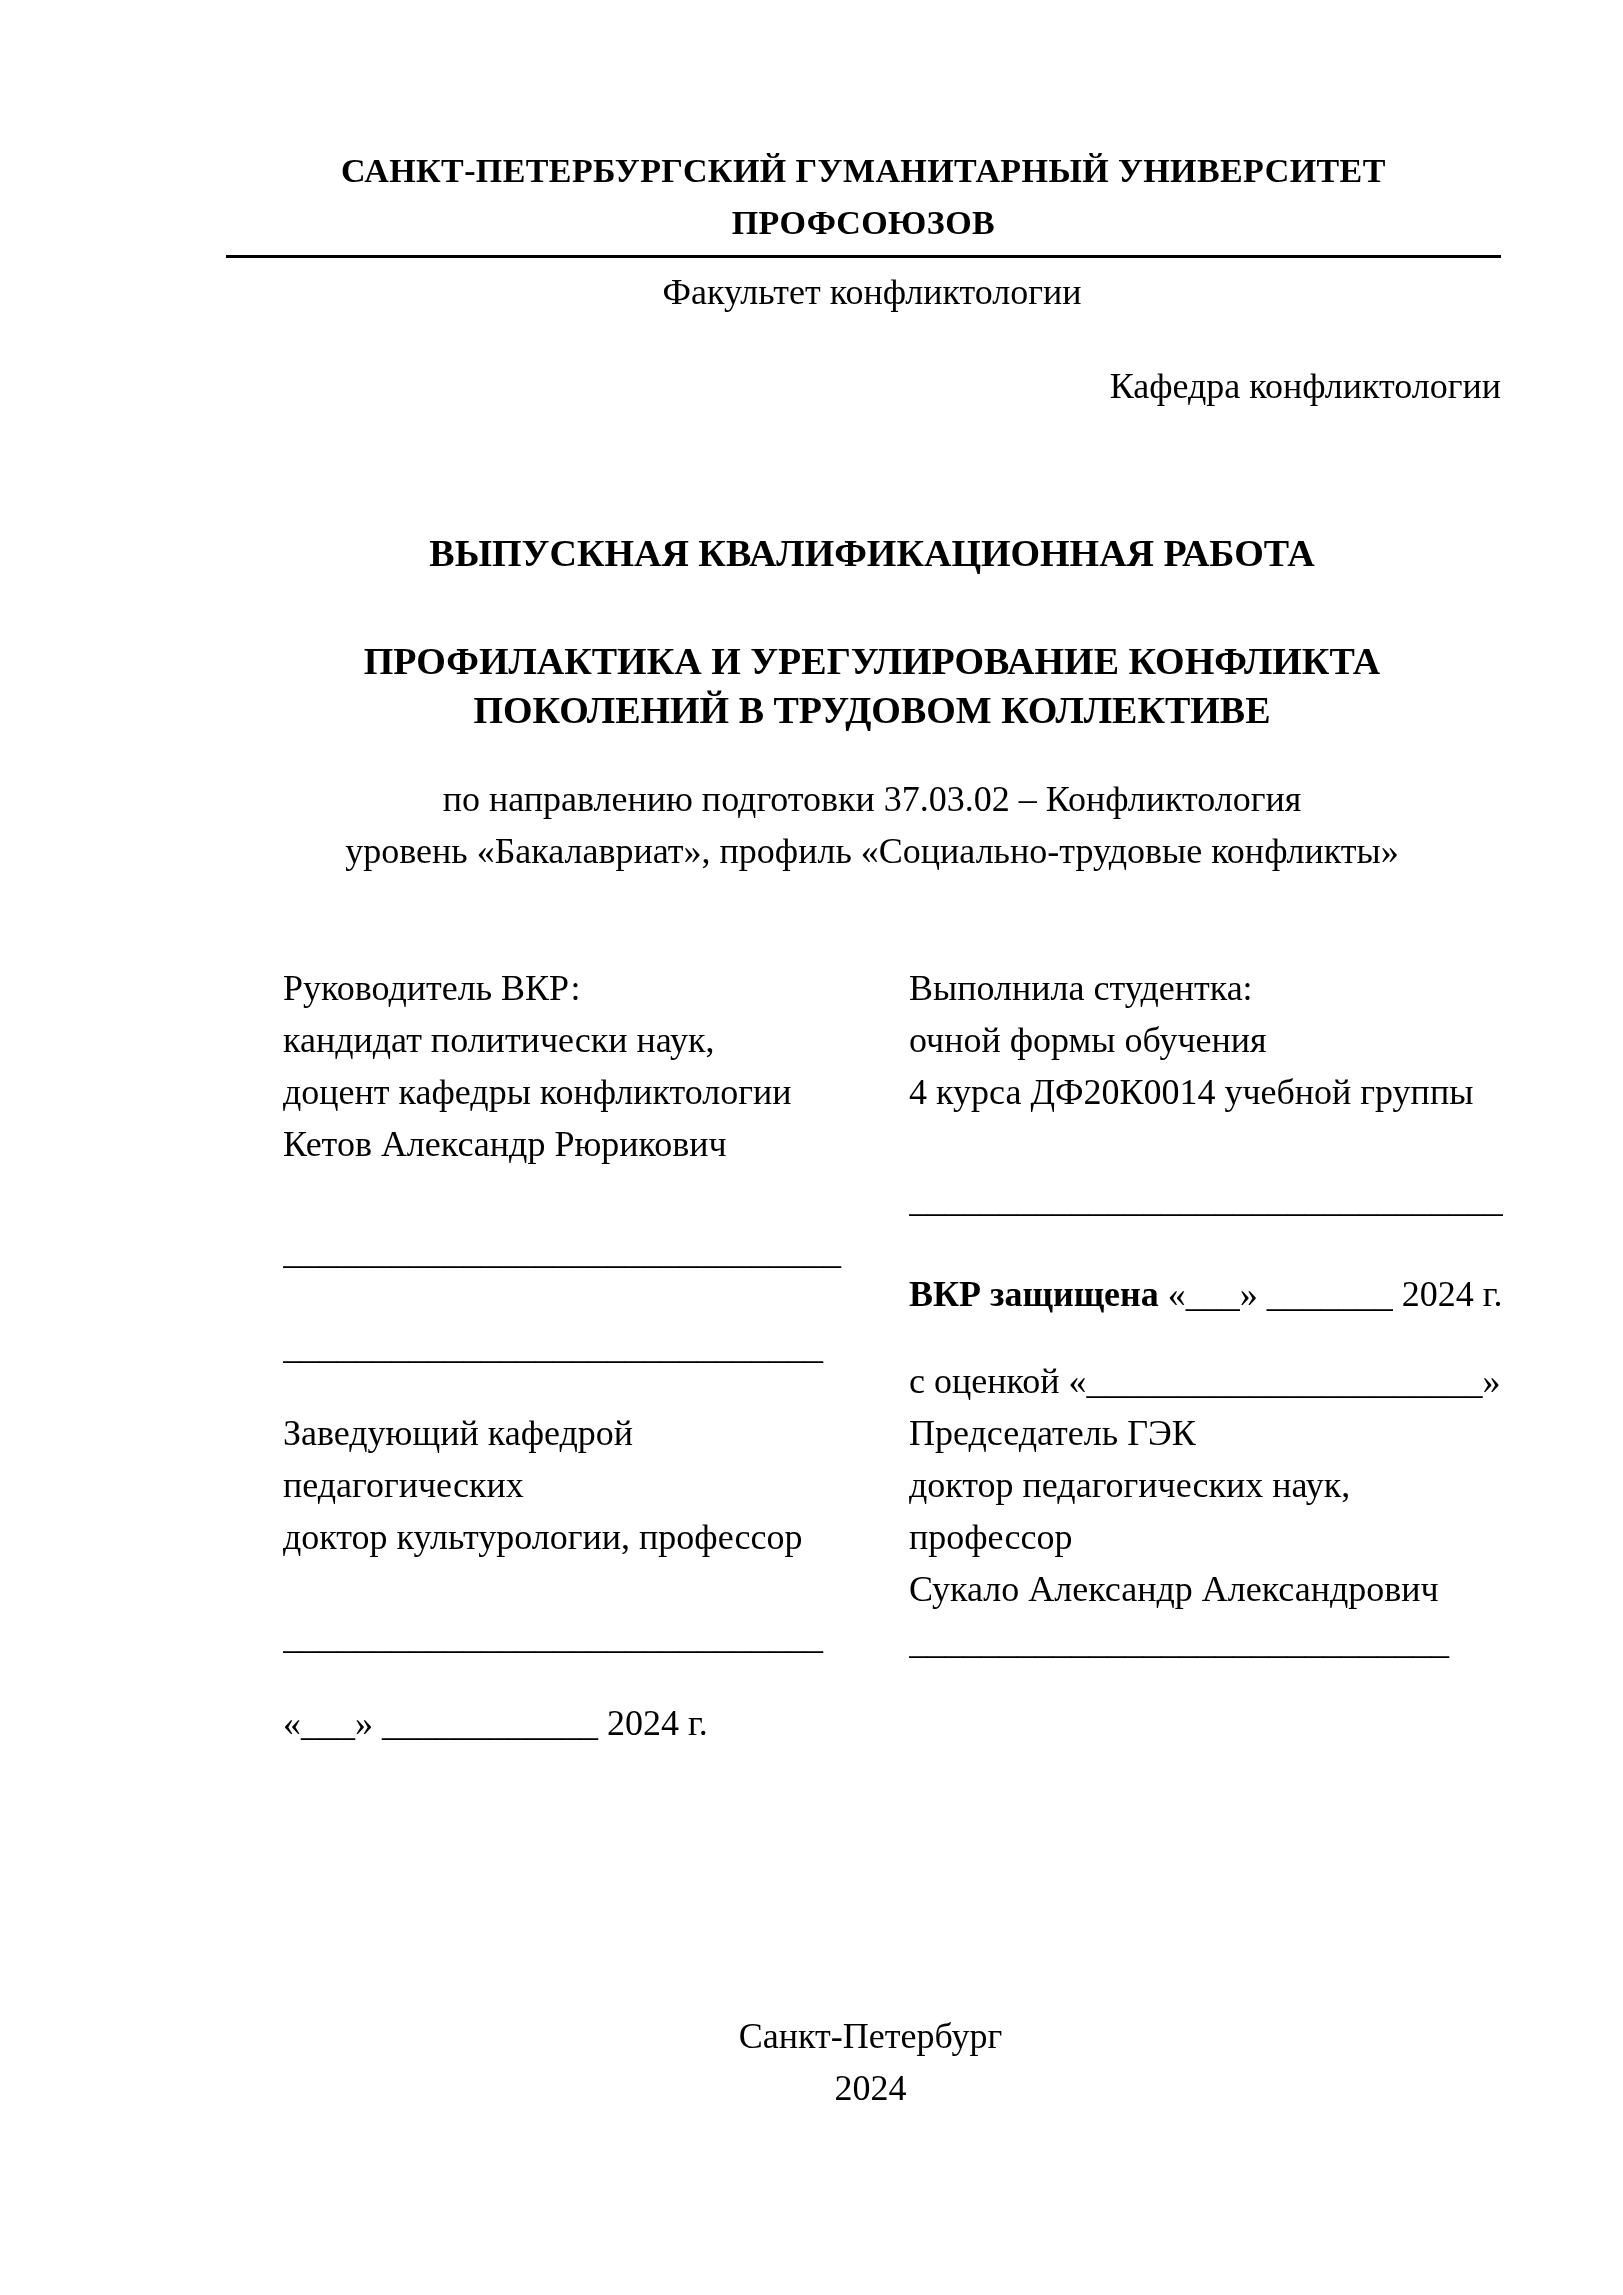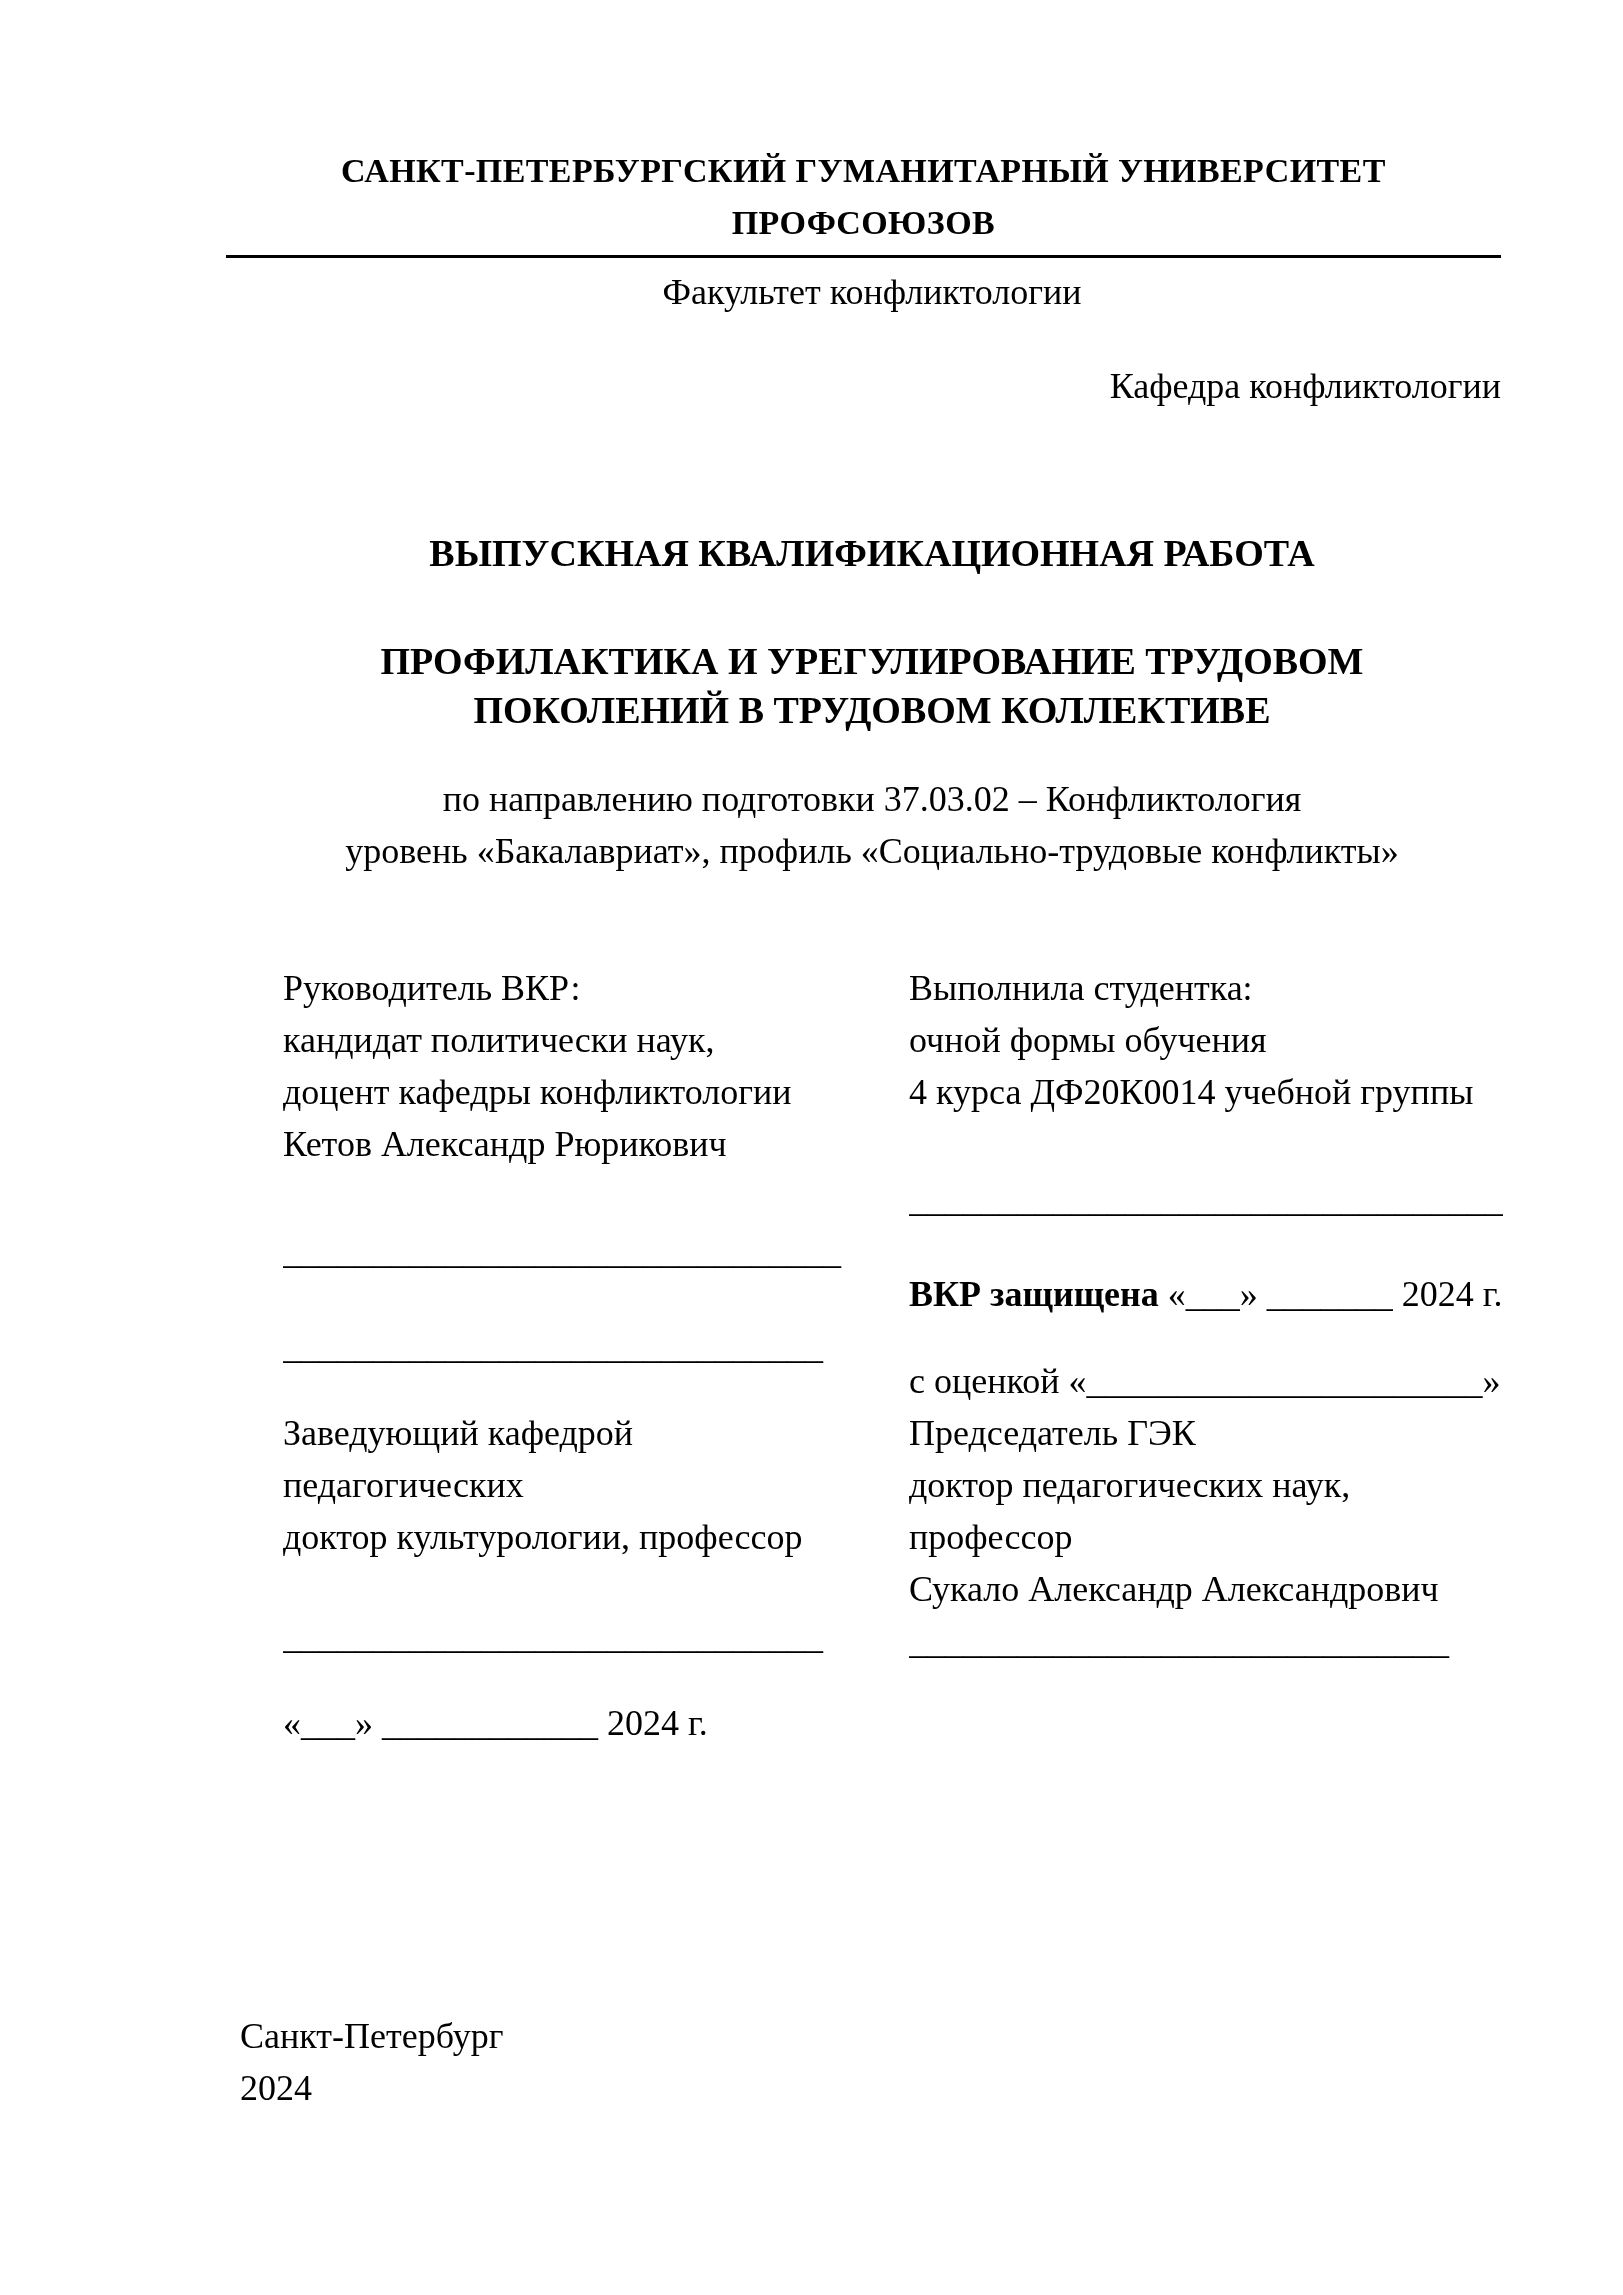--- a/index.html
+++ b/index.html
@@ -50,37 +50,37 @@
   .mt-sig1 { margin-top: 55px; }
   .mt-sig2 { margin-top: 43px; }
   .mt-block { margin-top: 35px; }
   .mt-sig3 { margin-top: 47px; }
   .mt-date { margin-top: 35px; }
   .footer {
     position: absolute;
     left: 240px;
     right: 122px;
     bottom: 181px;
-    text-align: left;
+    text-align: center;
   }
 </style>
 </head>
 <body>
 
 <div class="page">
 
   <div class="university">САНКТ-ПЕТЕРБУРГСКИЙ ГУМАНИТАРНЫЙ УНИВЕРСИТЕТ ПРОФСОЮЗОВ</div>
   <div class="faculty">Факультет конфликтологии</div>
 
   <div class="department">Кафедра конфликтологии</div>
 
   <div class="work-type">ВЫПУСКНАЯ КВАЛИФИКАЦИОННАЯ РАБОТА</div>
 
   <div class="thesis-title">
-    <div>ПРОФИЛАКТИКА И УРЕГУЛИРОВАНИЕ ТРУДОВОМ</div>
+    <div>ПРОФИЛАКТИКА И УРЕГУЛИРОВАНИЕ КОНФЛИКТА</div>
     <div>ПОКОЛЕНИЙ В ТРУДОВОМ КОЛЛЕКТИВЕ</div>
   </div>
 
   <div class="program">
     <div>по направлению подготовки 37.03.02 – Конфликтология</div>
     <div>уровень «Бакалавриат», профиль «Социально-трудовые конфликты»</div>
   </div>
 
   <div class="columns">
 

